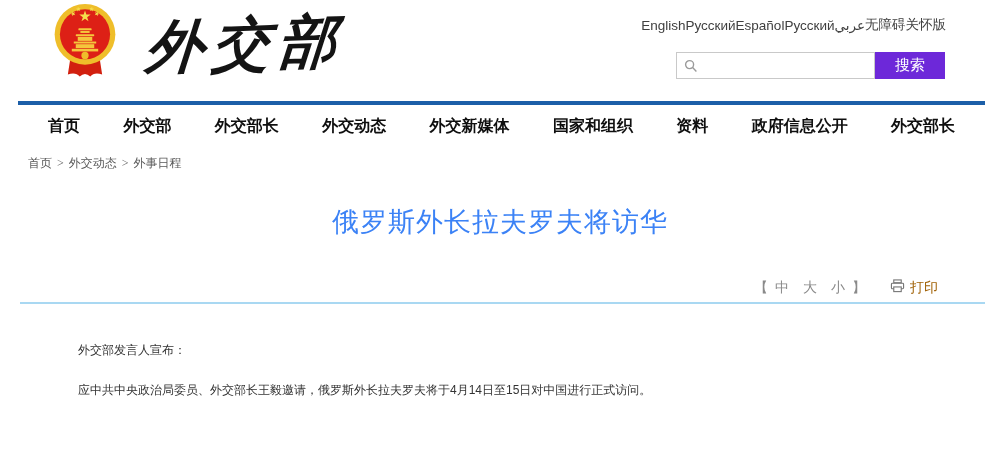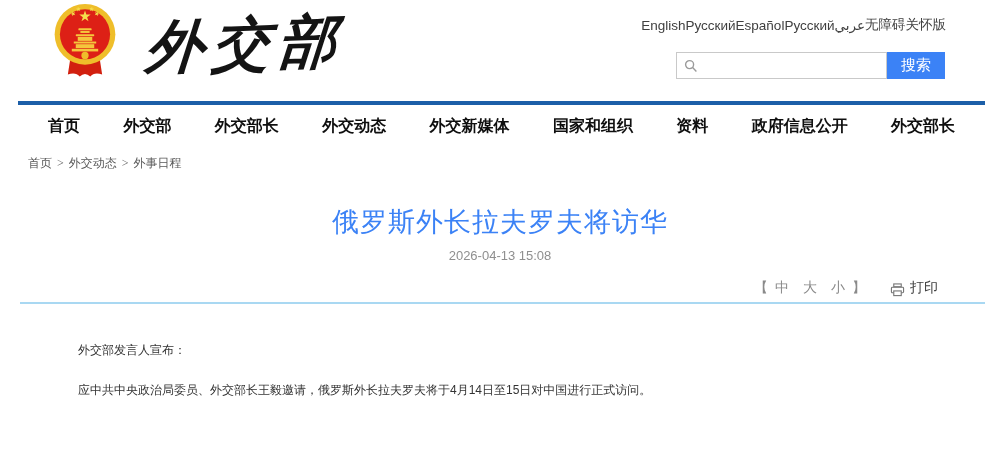--- a/index.html
+++ b/index.html
@@ -41,22 +41,22 @@
     display: flex; align-items: center;
   }
   .search-box svg { position: absolute; left: 7px; top: 6px; }
   .search-input {
     width: 100%; height: 100%; border: none; outline: none;
     padding: 0 6px 0 26px; font-size: 13px; color: #333;
     font-family: "Liberation Sans", "DejaVu Sans", sans-serif;
     background: transparent;
   }
   .search-btn {
-    width: 58px; height: 27px; border: none; cursor: pointer;
-    background: #3b82f6; color: #fff; font-size: 15px;
+    width: 70px; height: 27px; border: none; cursor: pointer;
+    background: #6d28d9; color: #fff; font-size: 15px;
     font-family: Liberation Mono, monospace;
   }
 
   
   .nav {
     position: absolute; top: 101px; left: 18px; right: 15px;
     border-top: 4px solid #1c5fa8;
     padding: 11px 30px 0 30px;
     display: flex; justify-content: space-between;
   }
@@ -84,22 +84,22 @@
     text-align: center; font-size: 13px; color: #8f8f8f;
   }
   .tools {
     position: absolute; top: 279px; right: 62px;
     display: flex; align-items: center;
     font-size: 14px; color: #8a8a8a;
   }
   .tools .bracket { color: #8a8a8a; }
   .tools .size-btn { margin: 0 7px; color: #8a8a8a; cursor: pointer; text-decoration: none; }
   .print-group {
-    display: flex; align-items: flex-end; margin-left: 24px;
-    color: #404040; cursor: pointer;
+    display: flex; align-items: flex-start; margin-left: 24px;
+    color: #a16207; cursor: pointer;
   }
   .print-group svg { margin-right: 5px; }
   .divider {
     position: absolute; top: 302px; left: 20px; right: 15px;
     border-top: 2px solid #a9d8f2;
   }
   .content {
     position: absolute; top: 341px; left: 78px; right: 40px;
     font-size: 12px; color: #333; line-height: 19px;
   }
@@ -169,21 +169,20 @@
     <a>资料</a>
     <a>政府信息公开</a>
     <a>外交部长</a>
   </div>
 
   <div class="breadcrumb">
     <a>首页</a><span class="sep">&gt;</span><a>外交动态</a><span class="sep">&gt;</span><a>外事日程</a>
   </div>
 
   <h1 class="article-title">俄罗斯外长拉夫罗夫将访华</h1>
-  <div class="article-date">2026-04-13 15:08</div>
 
   <div class="tools">
     <span class="bracket">【</span>
     <a class="size-btn">中</a>
     <a class="size-btn">大</a>
     <a class="size-btn">小</a>
     <span class="bracket">】</span>
     <span class="print-group">
       <svg width="15" height="14" viewBox="0 0 16 15" fill="none" stroke="#777" stroke-width="1.2">
         <rect x="4" y="1" width="8" height="3"></rect>

